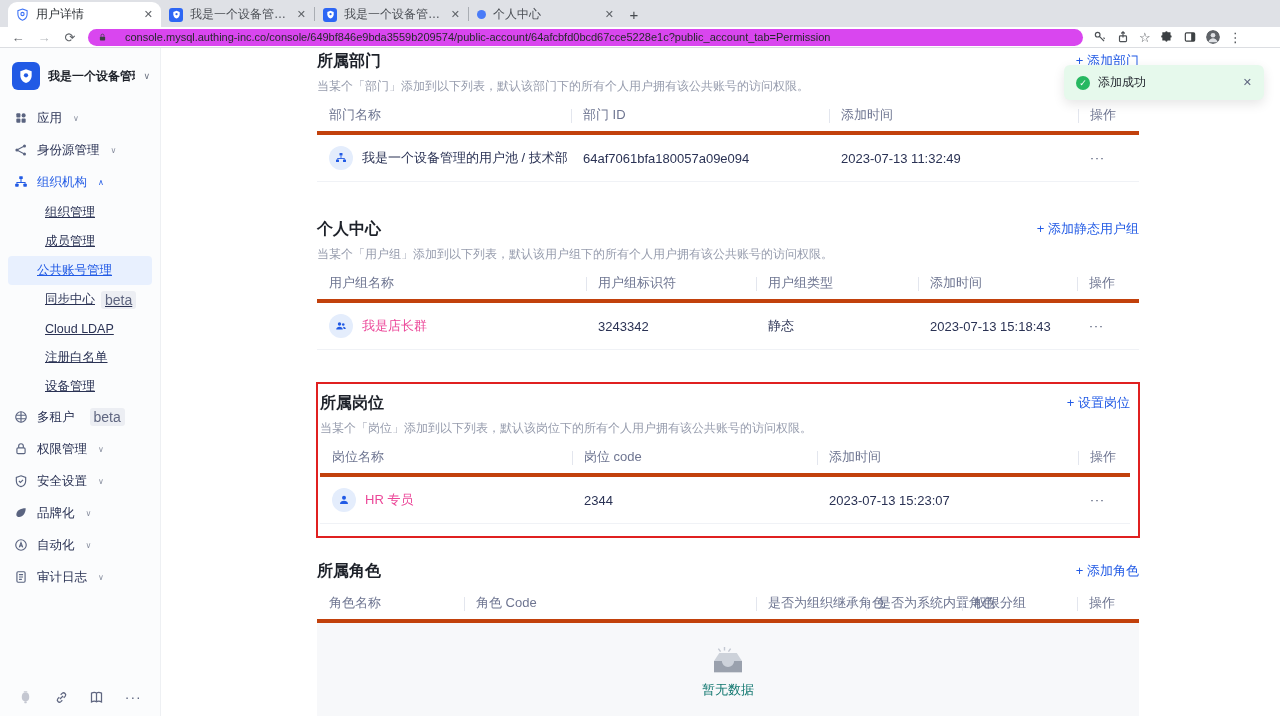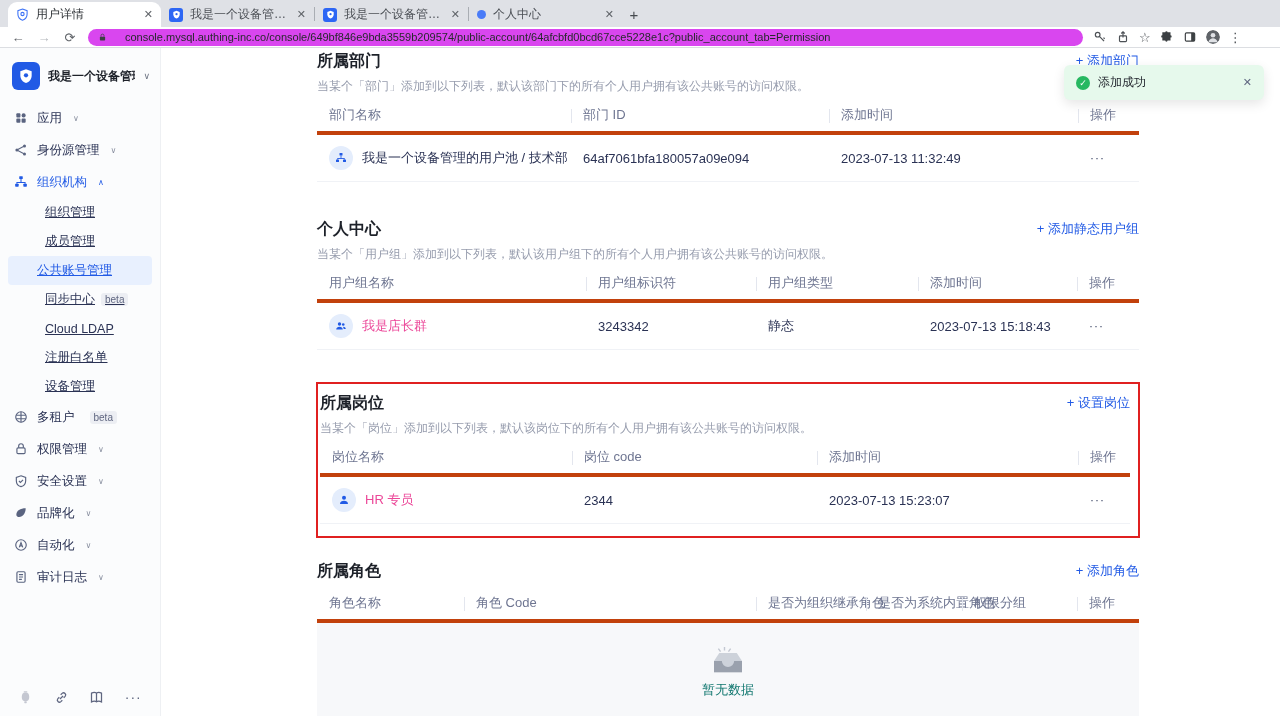--- a/index.html
+++ b/index.html
@@ -39,21 +39,21 @@
   .ws-chev { font-size:9px; color:#6b7280; }
   .nav { margin-top:12px; }
   .nav-item { height:32px; display:flex; align-items:center; gap:9px; padding-left:14px; font-size:12.5px; color:#2a3254; cursor:pointer; }
   .nav-item svg { width:14px; height:14px; flex:none; color:#5a6480; }
   .nav-item .chev { font-size:8px; color:#8a90a0; margin-left:2px; }
   .nav-item.active { color:#215ae5; }
   .nav-item.active svg { color:#215ae5; }
   .nav-item.active .chev { color:#215ae5; }
   .sub-item { height:29px; display:flex; align-items:center; padding-left:37px; font-size:12.5px; color:#2a3254; cursor:pointer; margin:0 8px; border-radius:4px;text-decoration:underline; }
   .sub-item.selected { background:#e8f0fe; color:#215ae5; padding-left:29px; }
-  .badge { background:#eceef3; color:#5f6680; font-size:10px; padding:1px 4px; border-radius:3px; margin-left:6px; }
+  .badge { background:#eceef3; color:#5f6680; font-size:14px; padding:1px 4px; border-radius:3px; margin-left:6px; }
   .side-bottom { position:absolute; bottom:0; left:0; right:0; height:38px; display:flex; align-items:center; justify-content:space-around; padding:0 8px; }
   .side-bottom svg { width:15px; height:15px; color:#5f6680; cursor:pointer; }
   .side-bottom .dots { font-size:14px; color:#5f6680; letter-spacing:1px; cursor:pointer; }
   .side-bottom .faded { opacity:0.35; }
 
   
   .main { position:absolute; left:161px; top:48px; right:0; bottom:0; overflow:hidden; background:#fff; }
   .content { width:822px; margin-left:156px; padding-top:2px; }
   .sec-head { display:flex; justify-content:space-between; align-items:center; height:22px; }
   .sec-title { font-size:16px; font-weight:bold; color:#1d2129; }

